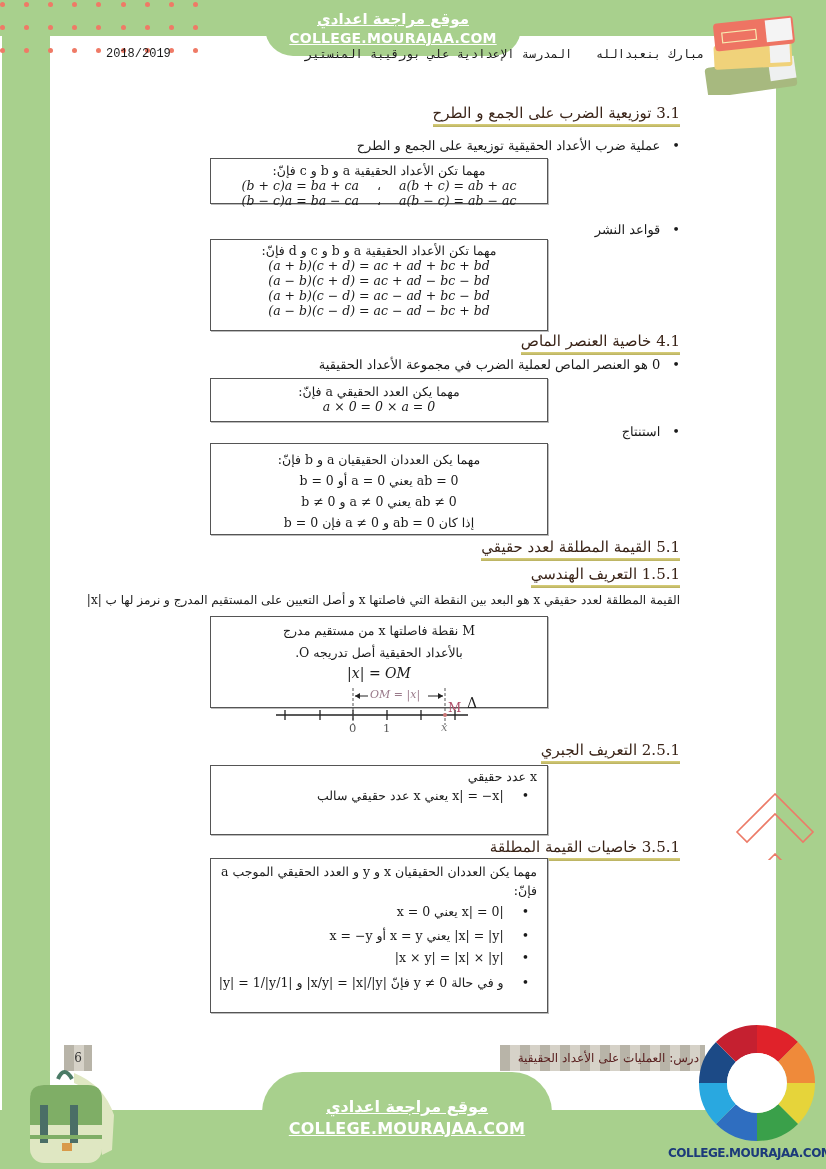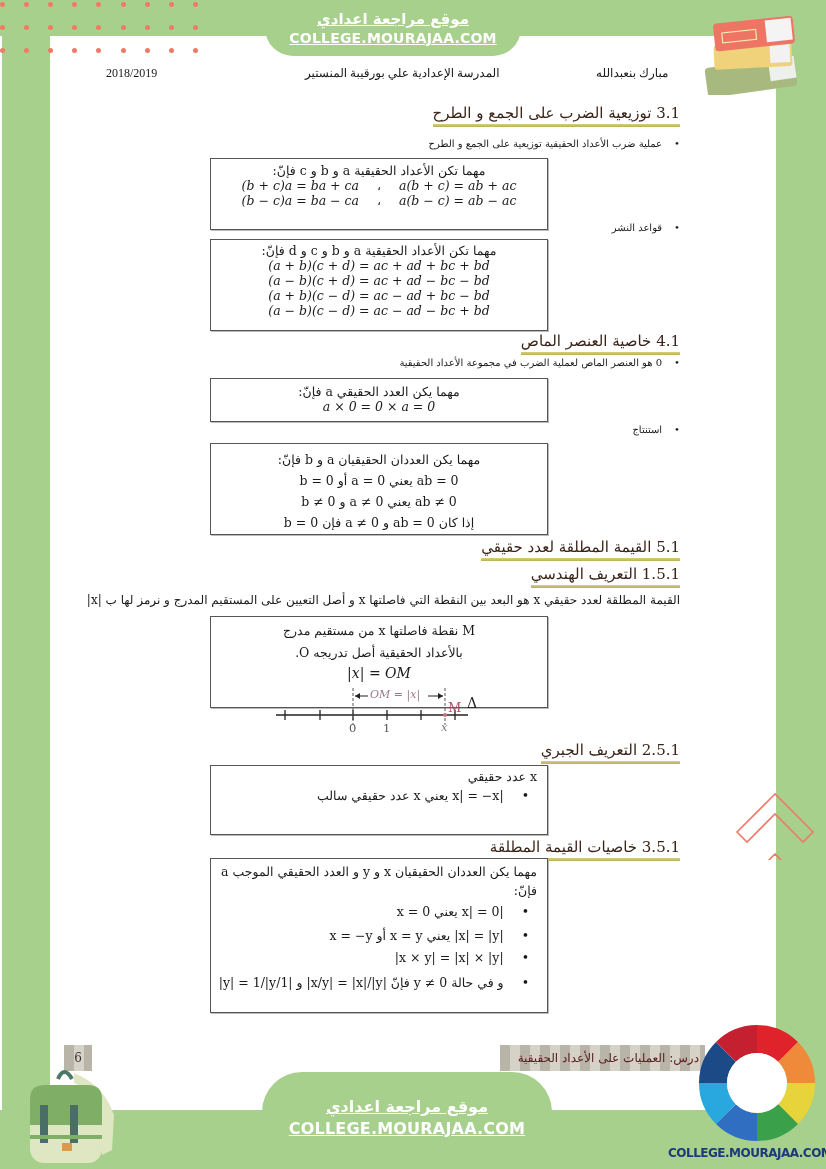--- a/index.html
+++ b/index.html
@@ -14,26 +14,26 @@
   .top-tab { left: 265px; top: 0; width: 256px; height: 56px; border-radius: 0 0 28px 28px; }
   .bottom-tab { left: 262px; top: 1072px; width: 290px; height: 97px; border-radius: 40px 40px 0 0; }
 
   .dots { position: absolute; left: 0; width: 200px; height: 6px; }
   .dot { position: absolute; width: 5px; height: 5px; border-radius: 50%; background: #ef7a66; }
 
   .site-title { position: absolute; color: #ffffff; text-align: center; font-family: "DejaVu Sans", sans-serif; font-weight: bold; text-decoration: underline; }
   .site-title .ar { display: block; font-size: 15px; line-height: 19px; }
   .site-title .en { display: block; font-size: 14px; line-height: 18px; letter-spacing: 0.2px; }
 
-  .hdr { position: absolute; top: 66px; font-size: 12px; font-family: Liberation Serif, serif; }
+  .hdr { position: absolute; top: 47px; font-size: 12px; font-family: Liberation Mono, monospace; }
 
   .sec-h { position: absolute; direction: rtl; font-size: 15px; color: #3a2418; padding-bottom: 2px; white-space: nowrap; }
   .sec-h .line { position: absolute; left: 0; right: 0; bottom: -3px; height: 3px; background: linear-gradient(#d9cf7a, #b8b060); }
 
-  .bullet { position: absolute; direction: rtl; font-size: 10px; white-space: nowrap; }
+  .bullet { position: absolute; direction: rtl; font-size: 13px; white-space: nowrap; }
   .bullet::before { content: "•"; margin-left: 12px; }
 
   .box { position: absolute; border: 1.2px solid #555; background: #fff; box-shadow: 1px 1px 0 #bbb; font-size: 12.5px; text-align: center; }
   .box .row { line-height: 15px; white-space: nowrap; }
   .rtl { direction: rtl; }
   .math { font-family: "DejaVu Serif", serif; font-style: italic; direction: ltr; unicode-bidi: embed; }
   .box-list { direction: rtl; text-align: right; padding: 4px 10px 0 0; }
   .box-list .li { line-height: 20px; padding-right: 8px; white-space: nowrap; }
   .box-list .li::before { content: "•"; margin-left: 18px; }
 
@@ -106,21 +106,21 @@
 
 <div class="hdr" style="left:106px;">2018/2019</div>
 <div class="hdr" style="left:305px; direction:rtl;">المدرسة الإعدادية علي بورقيبة المنستير</div>
 <div class="hdr" style="left:596px; direction:rtl;">مبارك بنعبدالله</div>
 
 <div class="sec-h" style="right:146px; top:104px;">
   <span>3.1 توزيعية الضرب على الجمع و الطرح</span><span class="line"></span>
 </div>
 <div class="bullet" style="right:146px; top:138px;">عملية ضرب الأعداد الحقيقية توزيعية على الجمع و الطرح</div>
 
-<div class="box" style="left:210px; top:158px; width:338px; height:72px; padding-top:4px;">
+<div class="box" style="left:210px; top:158px; width:338px; height:46px; padding-top:4px;">
   <div class="row rtl">مهما تكن الأعداد الحقيقية a و b و c فإنّ:</div>
   <div class="row" style="display:flex; justify-content:center; gap:18px;">
     <span class="math">(b + c)a = ba + ca</span>
     <span>،</span>
     <span class="math">a(b + c) = ab + ac</span>
   </div>
   <div class="row" style="display:flex; justify-content:center; gap:18px;">
     <span class="math">(b − c)a = ba − ca</span>
     <span>،</span>
     <span class="math">a(b − c) = ab − ac</span>

